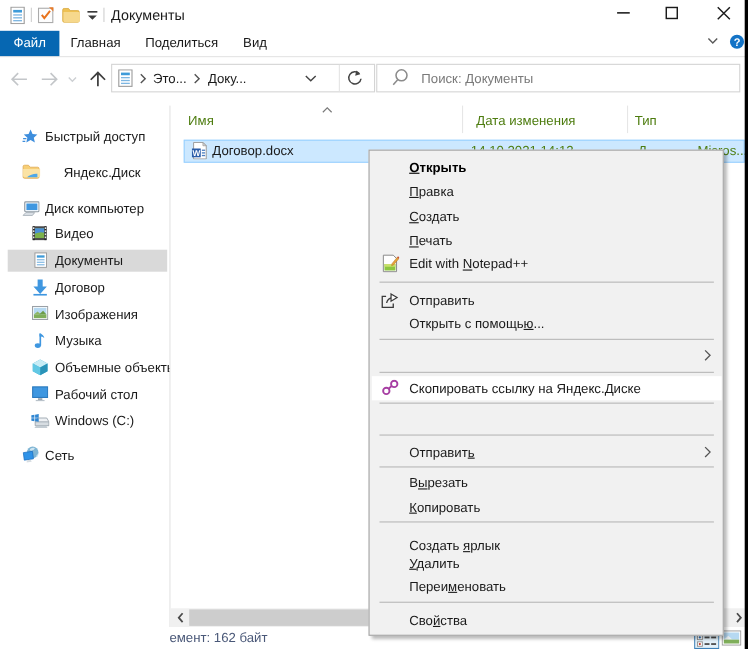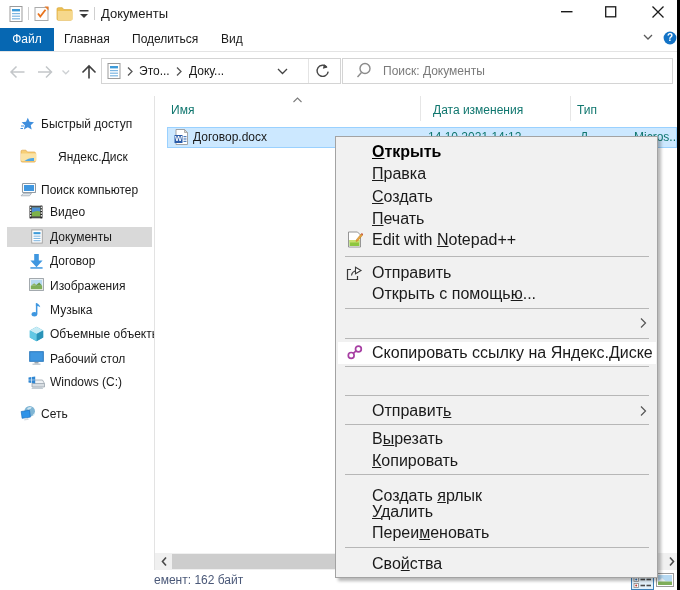--- a/index.html
+++ b/index.html
@@ -1,19 +1,19 @@
 <!DOCTYPE html>
 <html><head>
 <meta charset="utf-8">
 <style>
   html,body{margin:0;padding:0;}
   body{width:680px;height:590px;background:#fff;font-family:"Liberation Sans",sans-serif;overflow:hidden;position:relative;}
   .ab{position:absolute;}
   .t12{font-size:12px;color:#1a1a1a;white-space:nowrap;}
-  .hdr{font-size:12px;color:#0f766e;white-space:nowrap;}
+  .hdr{font-size:12px;color:#4d7c0f;white-space:nowrap;}
   .row20{height:20px;line-height:20px;}
   .mi{left:36px;height:22px;line-height:22px;white-space:nowrap;}
   .sep{position:absolute;left:9px;width:304px;height:1px;background:#b7b7b7;}
 </style>
 </head>
 <body>
 
 <svg class="ab" style="left:8px;top:6px" width="16" height="16" viewBox="0 0 16 16">
   <rect x="2" y="0.5" width="12" height="15" fill="#fff" stroke="#9b9b9b" stroke-width="1"></rect>
   <rect x="4" y="3" width="8" height="2.4" fill="#3e9bd9"></rect>
@@ -110,21 +110,21 @@
   <path d="M1,4.6 h15.5 v6.2 q0,1.3 -1.3,1.3 h-12.9 q-1.3,0 -1.3,-1.3 z" fill="#fbe3a5"></path>
   <path d="M4.5,12.1 q4,-3.5 9.5,-3.2 l0,3.2 z" fill="#4da7e8"></path>
 </svg>
 <div class="ab t12 row20" style="left:58px;top:147px">Яндекс.Диск</div>
 
 <svg class="ab" style="left:19px;top:182px" width="17" height="16" viewBox="0 0 17 16">
   <rect x="3.5" y="1.5" width="13" height="9" rx="0.8" fill="#fff" stroke="#8f9aa4" stroke-width="1.1"></rect>
   <rect x="5" y="3" width="10" height="6" fill="#3f97e0"></rect>
   <path d="M2,13.8 l2.5,-2.5 h8 l-2,2.5 z" fill="#dfe5ea" stroke="#9aa4ad" stroke-width="0.7"></path>
 </svg>
-<div class="ab t12 row20" style="left:41px;top:180px">Поиск компьютер</div>
+<div class="ab t12 row20" style="left:41px;top:180px">Диск компьютер</div>
 
 <svg class="ab" style="left:29px;top:205px" width="14" height="14" viewBox="0 0 14 14">
   <rect x="0.7" y="0.7" width="12.6" height="12.6" fill="#4a4a4a"></rect>
   <rect x="2.6" y="2.6" width="8.8" height="8.8" fill="#7db24a"></rect>
   <path d="M2.6,2.6 h8.8 v4 q-4,-1.5 -8.8,1 z" fill="#4c8fd6"></path>
   <rect x="0.7" y="0.7" width="1.9" height="12.6" fill="#222"></rect>
   <rect x="11.4" y="0.7" width="1.9" height="12.6" fill="#222"></rect>
   <g fill="#e8e8e8">
     <rect x="1" y="1.6" width="1.3" height="1.6"></rect>
       <rect x="1" y="4.4" width="1.3" height="1.6"></rect>
@@ -253,21 +253,21 @@
       <rect x="15.5" y="9.7" width="4.5" height="1.6"></rect>
   </g>
 </svg>
 <svg class="ab" style="left:656px;top:573px" width="18" height="14" viewBox="0 0 18 14">
   <rect x="0.5" y="0.5" width="17" height="13" fill="#fff" stroke="#9a9a9a" stroke-width="1"></rect>
   <rect x="2" y="2" width="14" height="6.5" fill="#b6d9f2"></rect>
   <path d="M2,8.5 l4,-3.5 4,3.5 z" fill="#e8eef2"></path>
   <rect x="2" y="8.5" width="14" height="3.5" fill="#7fae5a"></rect>
 </svg>
 
-<div class="ab" id="menu" style="left:335px;top:136px;width:323px;height:442px;background:#f1f1f1;border:1px solid #a3a3a3;box-sizing:border-box;box-shadow:3px 3px 3px rgba(0,0,0,0.28);font-size:16px;color:#1a1a1a">
+<div class="ab" id="menu" style="left:335px;top:136px;width:323px;height:442px;background:#f1f1f1;border:1px solid #a3a3a3;box-sizing:border-box;box-shadow:3px 3px 3px rgba(0,0,0,0.28);font-size:12px;color:#1a1a1a">
   <div class="ab" style="left:1.5px;top:205px;width:318px;height:22px;background:#fff"></div>
   <div class="ab mi" style="top:4px;font-weight:bold;color:#000"><u>О</u>ткрыть</div>
   <div class="ab mi" style="top:26.3px"><u>П</u>равка</div>
   <div class="ab mi" style="top:48.6px"><u>С</u>оздать</div>
   <div class="ab mi" style="top:70.9px"><u>П</u>ечать</div>
   <div class="ab mi" style="top:91.5px">Edit with <u>N</u>otepad++</div>
   <div class="ab mi" style="top:124.8px">Отправить</div>
   <div class="ab mi" style="top:146.3px">Открыть с помощь<u>ю</u>...</div>
   <div class="ab mi" style="top:204.8px">Скопировать ссылку на Яндекс.Диске</div>
   <div class="ab mi" style="top:262.5px">Отправит<u>ь</u></div>

